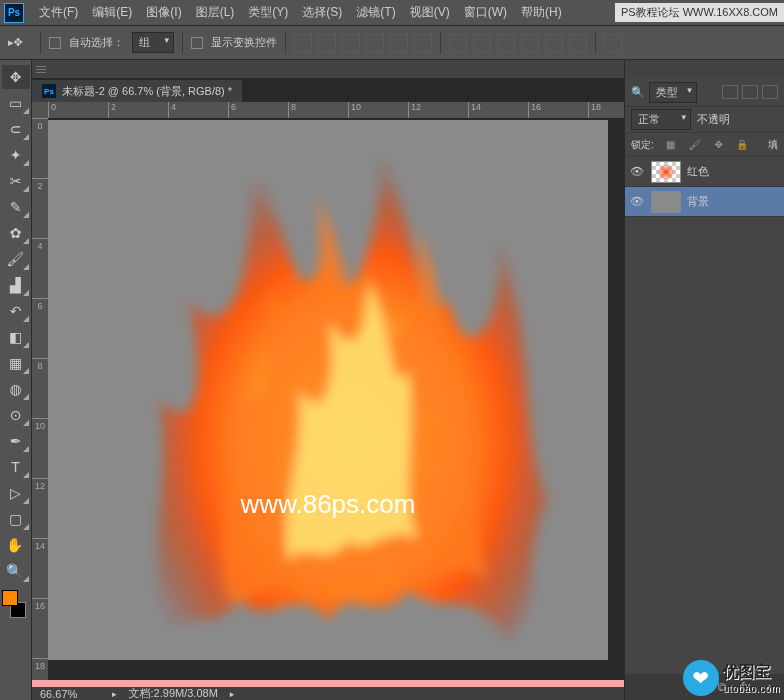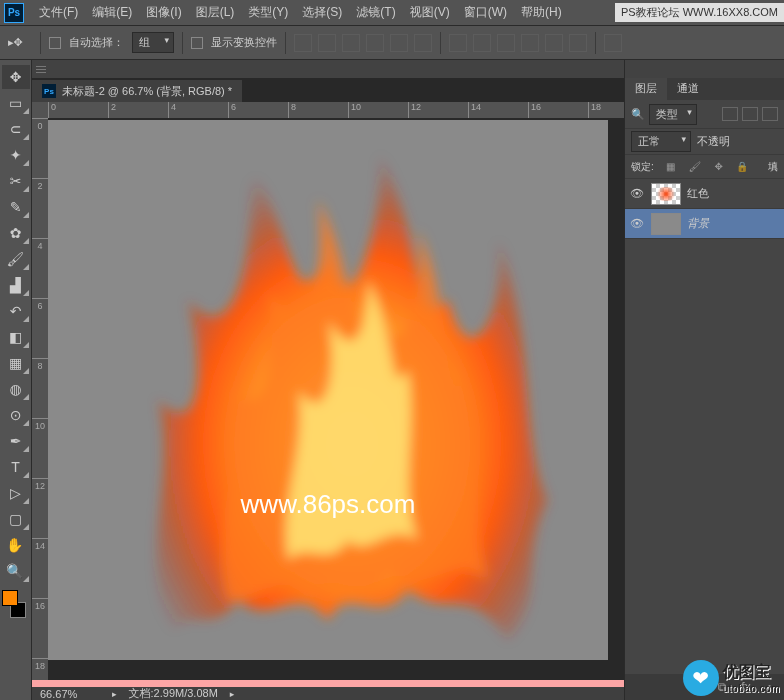--- a/index.html
+++ b/index.html
@@ -64,21 +64,21 @@
 .panel-blend { height: 26px; display: flex; align-items: center; padding: 0 6px; gap: 6px; border-top: 1px solid #3a3a3a; }
 .panel-lock { height: 24px; display: flex; align-items: center; padding: 0 6px; gap: 10px; border-top: 1px solid #3a3a3a; font-size: 10px; }
 .lock-icon { width: 14px; height: 14px; opacity: 0.6; display: flex; align-items: center; justify-content: center; }
 .layers { border-top: 1px solid #3a3a3a; }
 .layer { height: 30px; display: flex; align-items: center; padding: 0 4px; gap: 6px; border-bottom: 1px solid #3a3a3a; }
 .layer.active { background: #5a7aa8; }
 .eye { width: 16px; text-align: center; }
 .thumb { width: 30px; height: 22px; border: 1px solid #888; background: #8a8a8a; }
 .thumb.checker { background: repeating-conic-gradient(#ccc 0 25%, #fff 0 50%) 0 0/8px 8px; position: relative; }
 .thumb.checker::after { content: ""; position: absolute; inset: 3px; background: radial-gradient(circle, rgba(255,60,0,0.9), transparent 70%); }
-.layer-name { font-size: 11px; font-style: italic; }
+.layer-name { font-size: 11px; }
 .layer:first-child .layer-name { font-style: normal; }
 .panels-bottom { margin-top: auto; height: 26px; background: #3a3a3a; display: flex; align-items: center; justify-content: flex-end; gap: 8px; padding: 0 6px; }
 .pb-icon { width: 16px; height: 16px; opacity: 0.7; display: flex; align-items: center; justify-content: center; font-size: 12px; }
 
 
 .brand-watermark { position: absolute; right: 4px; bottom: 4px; display: flex; align-items: center; gap: 4px; z-index: 10; }
 .brand-icon { width: 36px; height: 36px; background: #29abe2; border-radius: 50%; display: flex; align-items: center; justify-content: center; color: #fff; font-size: 20px; }
 .brand-text { text-align: left; }
 .brand-cn { font-size: 16px; font-weight: bold; color: #222; text-shadow: 1px 1px #fff; }
 .brand-en { font-size: 10px; color: #222; text-shadow: 1px 1px #fff; letter-spacing: 0.5px; }
@@ -228,24 +228,20 @@
     <div class="statusbar">
       <span class="zoom">66.67%</span>
       <span class="arrow">▸</span>
       <span>文档:2.99M/3.08M</span>
       <span class="arrow">▸</span>
     </div>
   </div>
 
   <div class="panels">
     <div class="panel-spacer"></div>
-    <div class="panel-tabs">
-      <div class="panel-tab active">图层</div>
-      <div class="panel-tab">通道</div>
-    </div>
     <div class="panel-filter">
       <span class="search">🔍</span>
       <div class="dropdown">类型</div>
       <div class="icons">
         <div class="filter-icon"></div>
         <div class="filter-icon"></div>
         <div class="filter-icon"></div>
       </div>
     </div>
     <div class="panel-blend">

